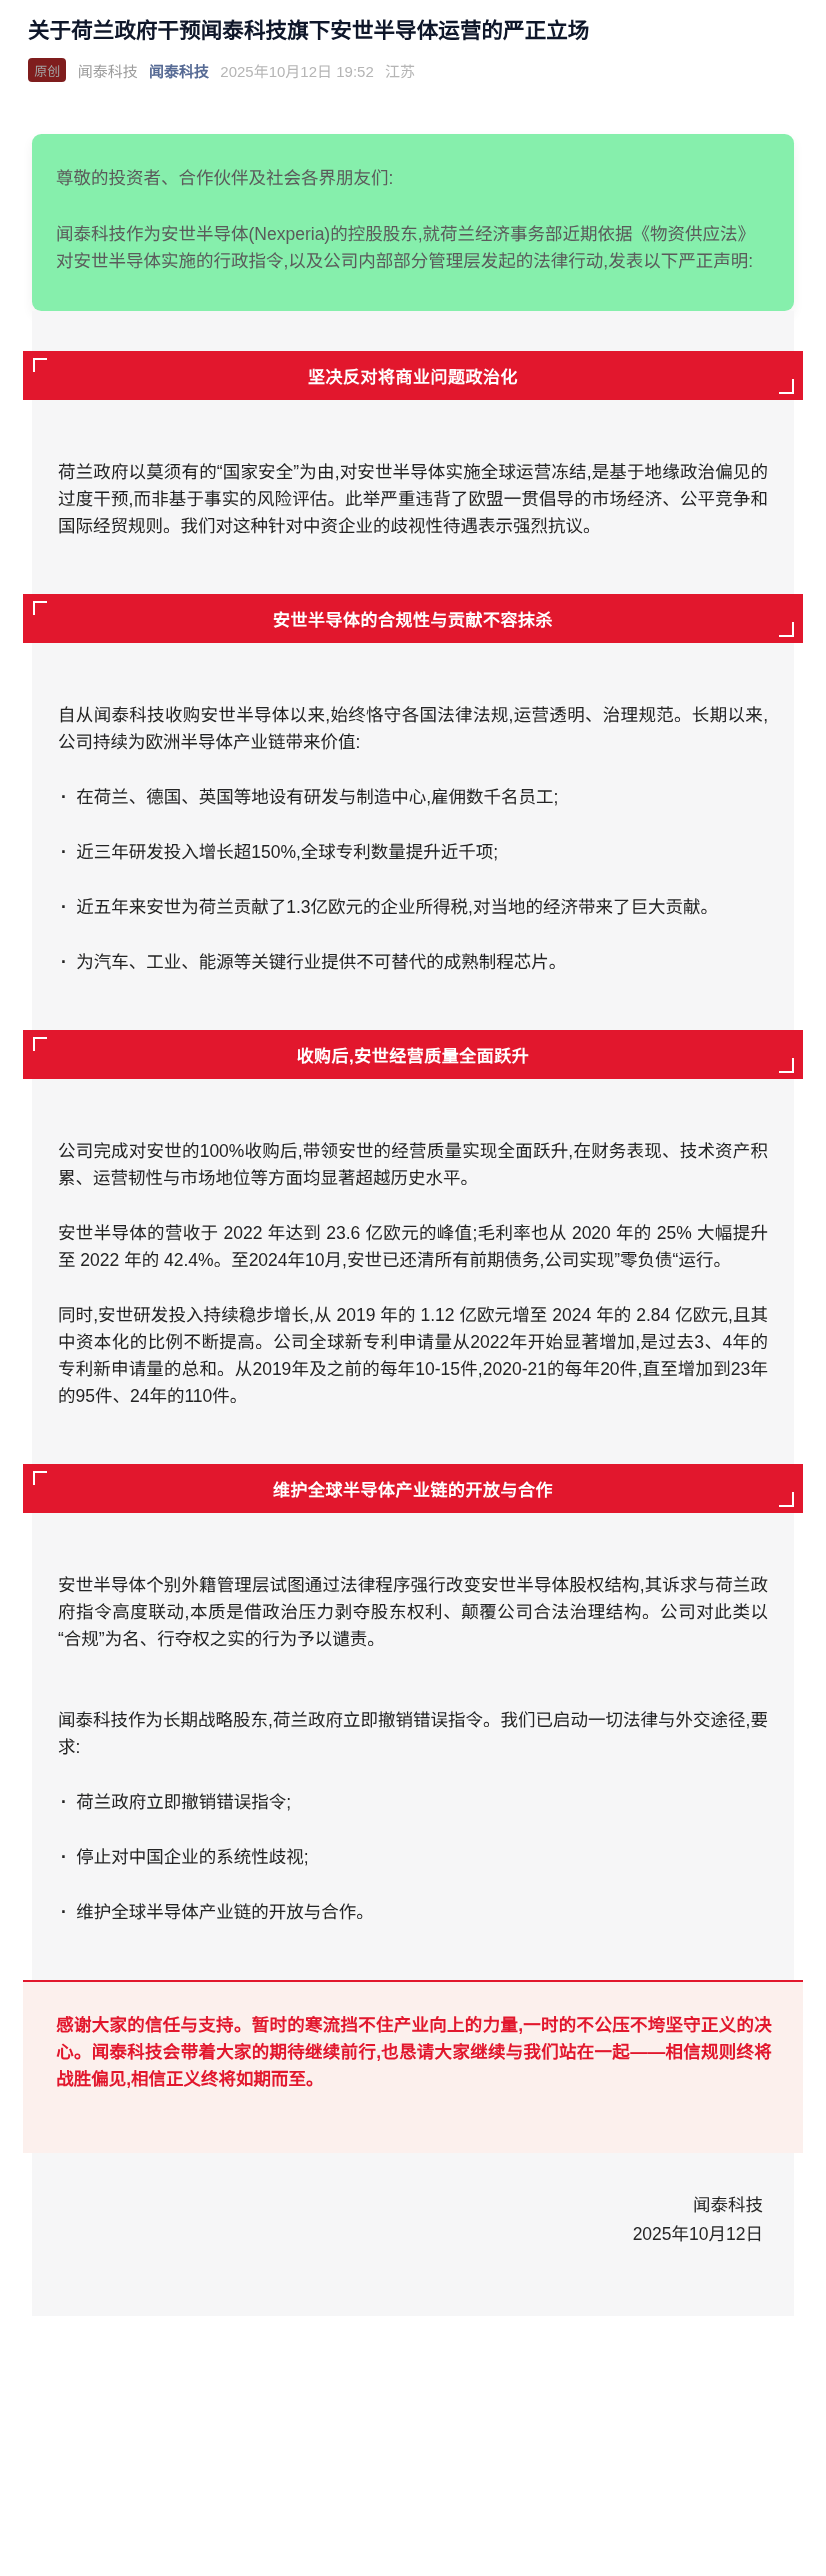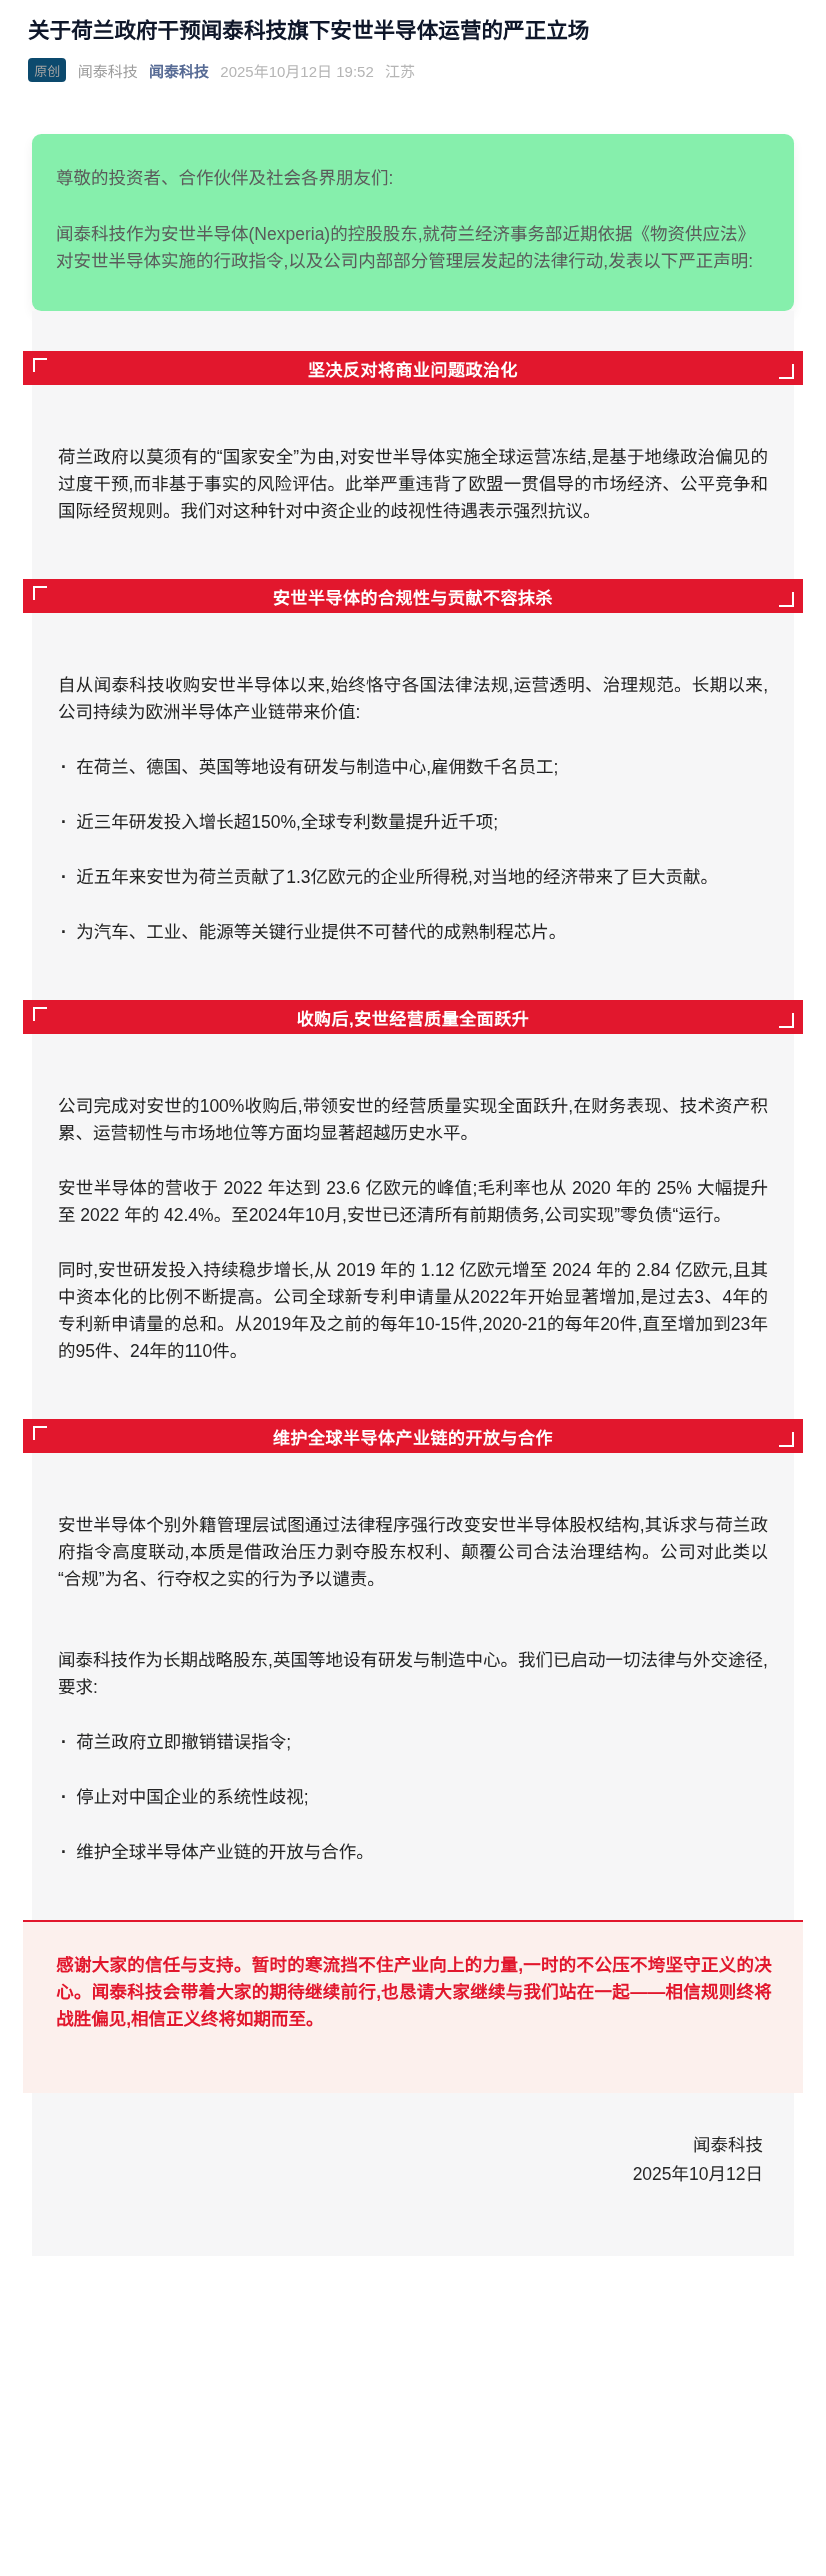--- a/index.html
+++ b/index.html
@@ -24,21 +24,21 @@
   }
   .meta{
     margin:13.4px 28px 0 28px;
     display:flex;
     align-items:center;
     font-size:15px;
     color:#9d9d9d;
   }
   .meta > *{margin-right:11.3px;}
   .badge{
-    background:#0c4a6e;
+    background:#7f1d1d;
     color:#a3a3a3;
     font-size:13px;
     padding:2.6px 6.2px;
     border-radius:4.1px;
   }
   .account-link{
     color:var(--blue);
     font-weight:600;
     cursor:pointer;
   }
@@ -56,21 +56,21 @@
   .salutation{margin:0 0 29px 0;}
   .intro-statement{margin:0;}
   .wrapper{
     margin:0 32px;
     background:#f6f6f7;
     padding:40px 0 67px 0;
   }
   .banner{
     position:relative;
     margin:0 -8.8px 59px -8.8px;
-    height:34px;
+    height:49px;
     background:var(--red);
     color:#ffffff;
     display:flex;
     align-items:center;
     justify-content:center;
     font-size:17px;
     font-weight:700;
     letter-spacing:0.5px;
   }
   .corner{
@@ -201,21 +201,21 @@
     <section>
       <div class="banner">
         <span class="corner tl"></span>
         <span>维护全球半导体产业链的开放与合作</span>
         <span class="corner br"></span>
       </div>
       <p class="para">安世半导体个别外籍管理层试图通过法律程序强行改变安世半导体股权结构,其诉求与荷兰政府指令高度联动,本质是借政治压力剥夺股东权利、颠覆公司合法治理结构。公司对此类以“合规”为名、行夺权之实的行为予以谴责。</p>
     </section>
 
     <section>
-      <p class="para">闻泰科技作为长期战略股东,英国等地设有研发与制造中心。我们已启动一切法律与外交途径,要求:</p>
+      <p class="para">闻泰科技作为长期战略股东,荷兰政府立即撤销错误指令。我们已启动一切法律与外交途径,要求:</p>
       <div class="bullet">
         <span class="dot">·</span>
         <span>荷兰政府立即撤销错误指令;</span>
       </div>
       <div class="bullet">
         <span class="dot">·</span>
         <span>停止对中国企业的系统性歧视;</span>
       </div>
       <div class="bullet">
         <span class="dot">·</span>

